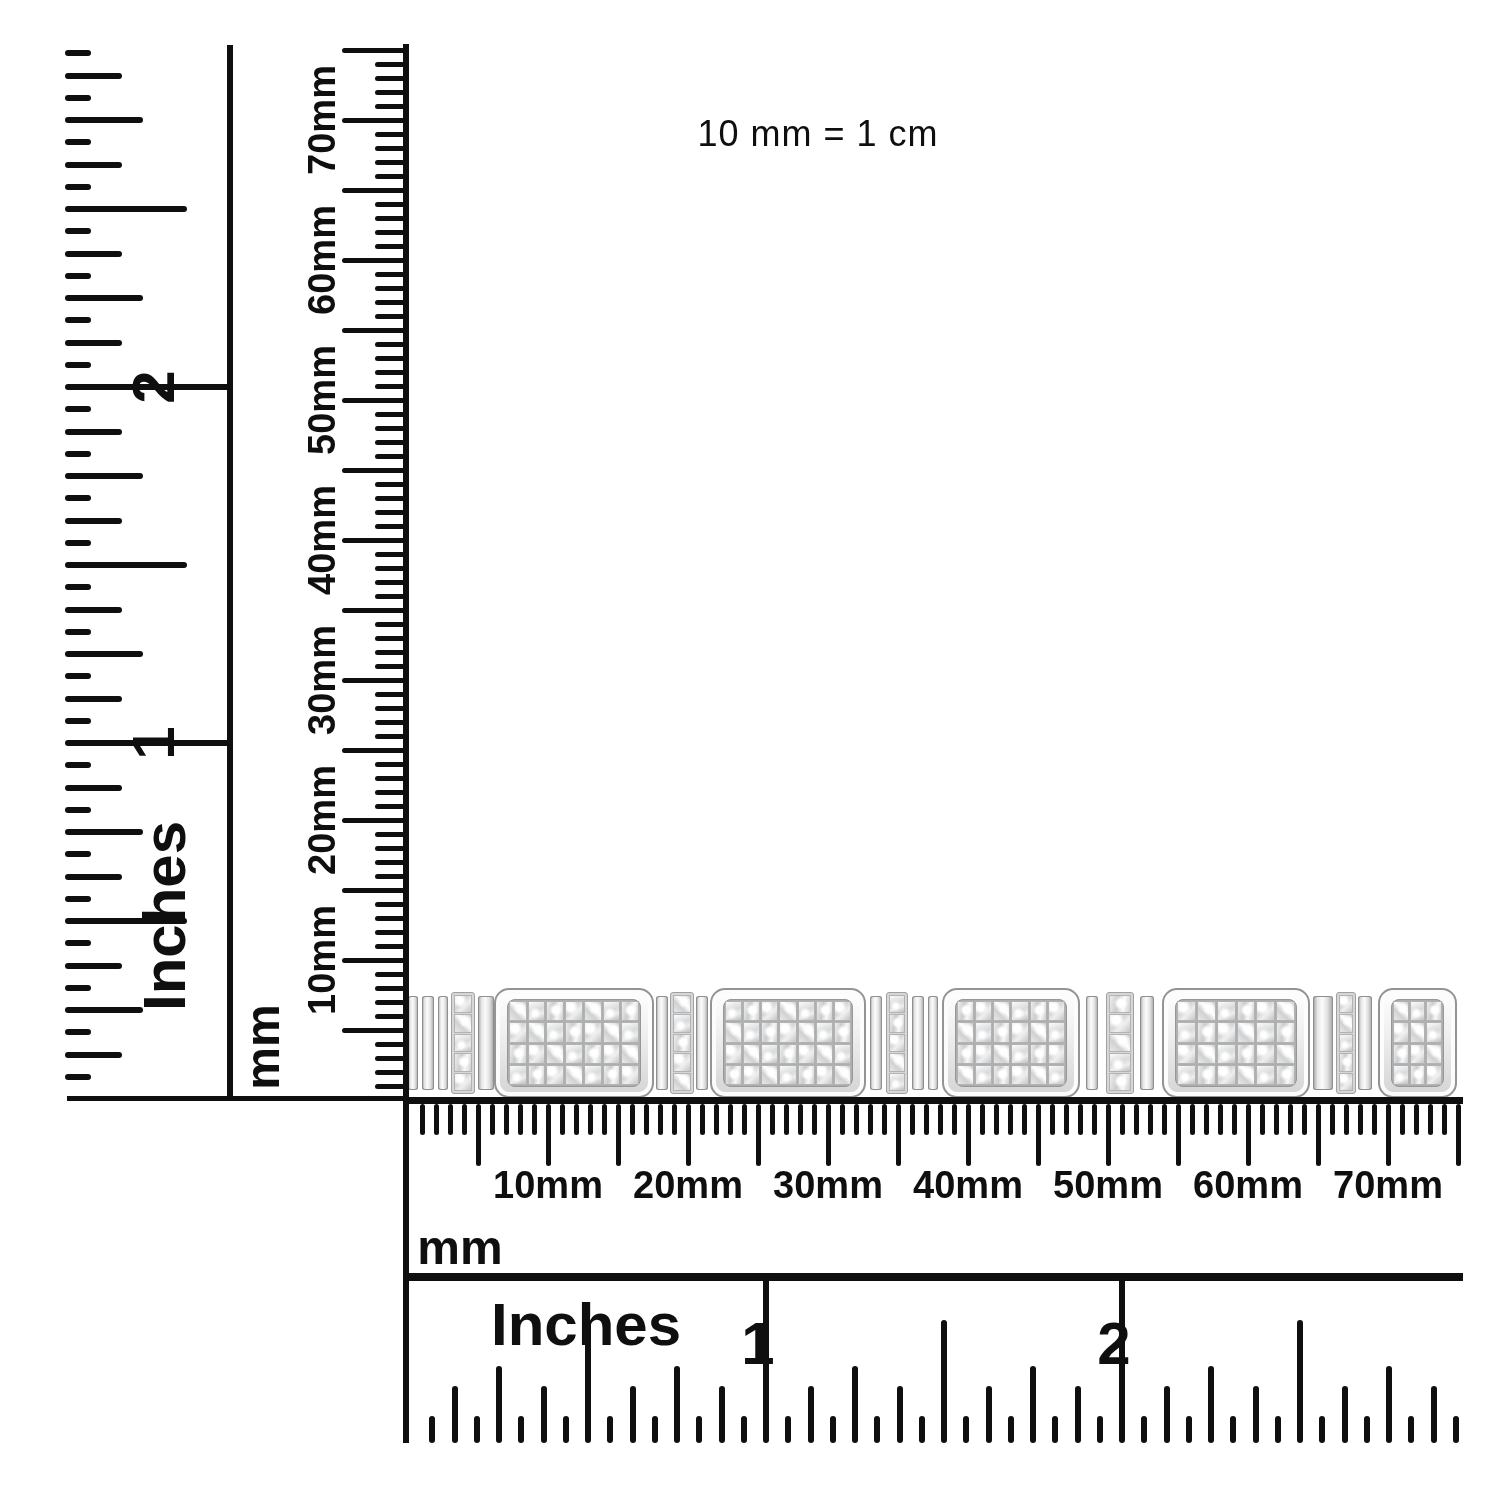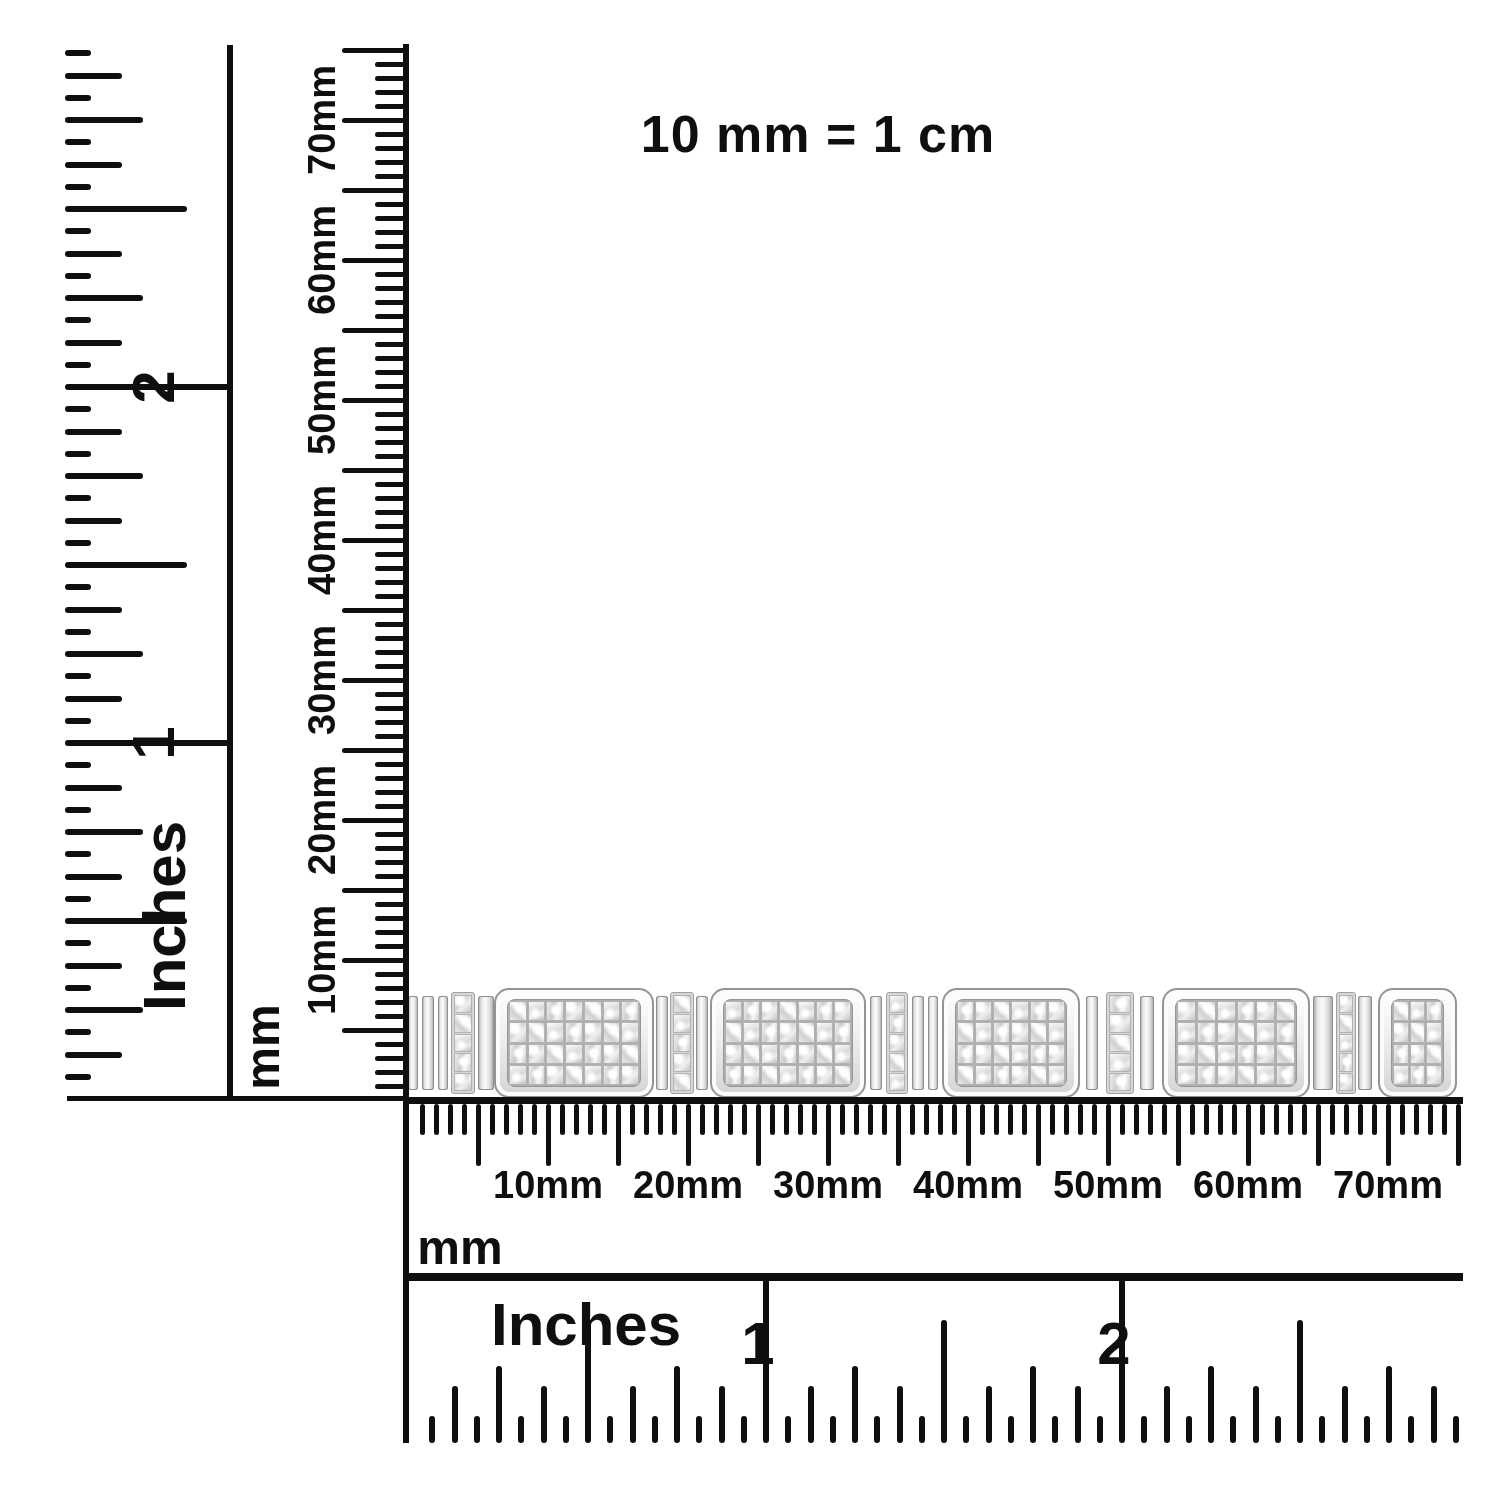--- a/index.html
+++ b/index.html
@@ -1,21 +1,21 @@
 <!DOCTYPE html>
 <html><head>
 <meta charset="utf-8">
 <style>
   html,body{margin:0;padding:0;background:#ffffff;}
   .canvas{position:relative;width:1500px;height:1500px;background:#ffffff;overflow:hidden;
           font-family:"Liberation Sans", sans-serif;color:#0f0f0f;}
   .abs{position:absolute;}
   .ink{background:#0f0f0f;}
   .tick{position:absolute;background:#0f0f0f;border-radius:3px;}
-  .note{position:absolute;transform:translate(-50%,-50%);font-size:52px;font-weight:700;
+  .note{position:absolute;transform:translate(-50%,-50%);font-size:36px;font-weight:400;
         letter-spacing:1px;white-space:nowrap;}
   .vtext{position:absolute;transform:translate(-50%,-50%) rotate(-90deg);white-space:nowrap;
          font-weight:700;}
   .htext{position:absolute;transform:translate(-50%,-50%);white-space:nowrap;font-weight:700;}
   .unit-big{font-size:60px;}
   .unit-mid{font-size:48px;}
   .num-inch{font-size:60px;}
   .num-mm{font-size:38px;}
 
   

